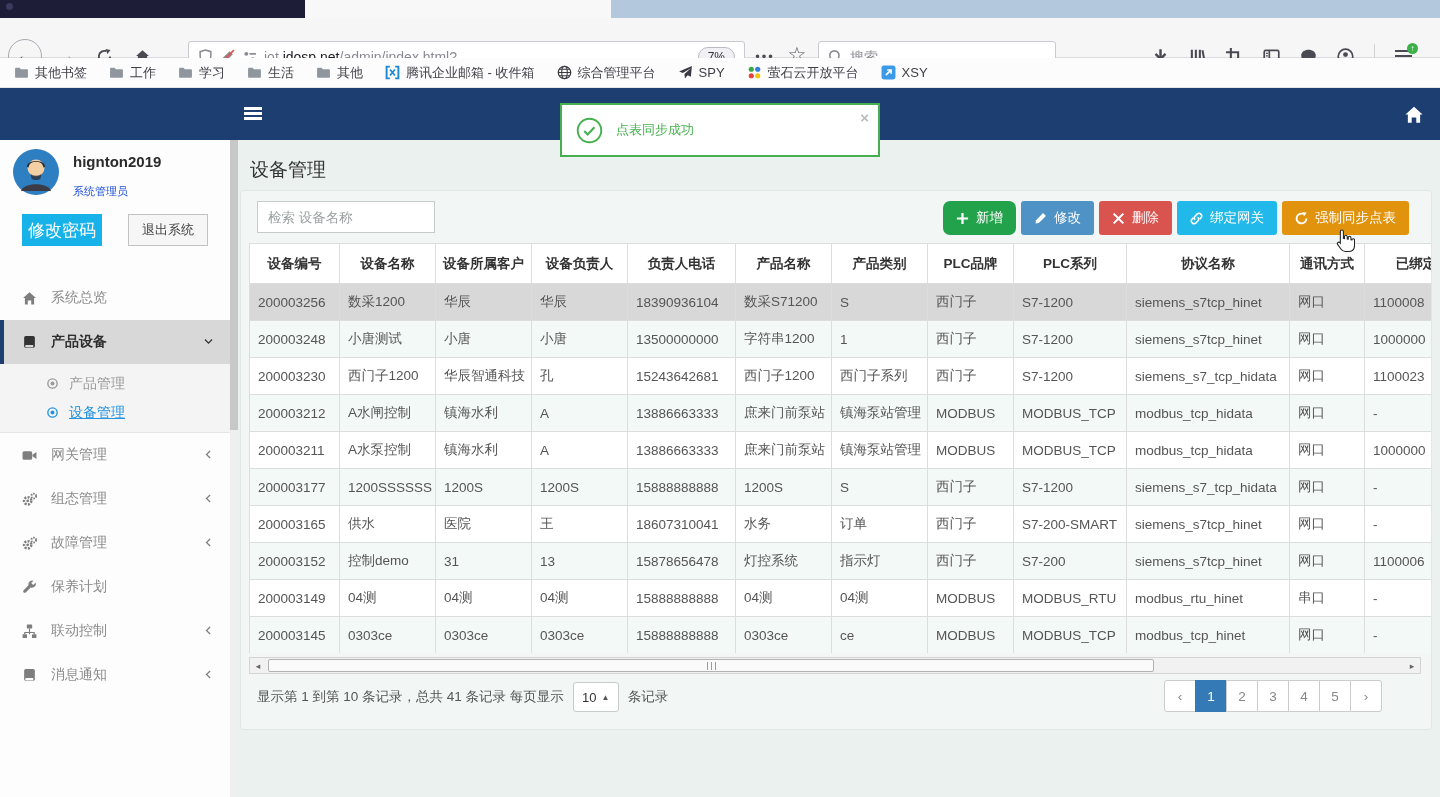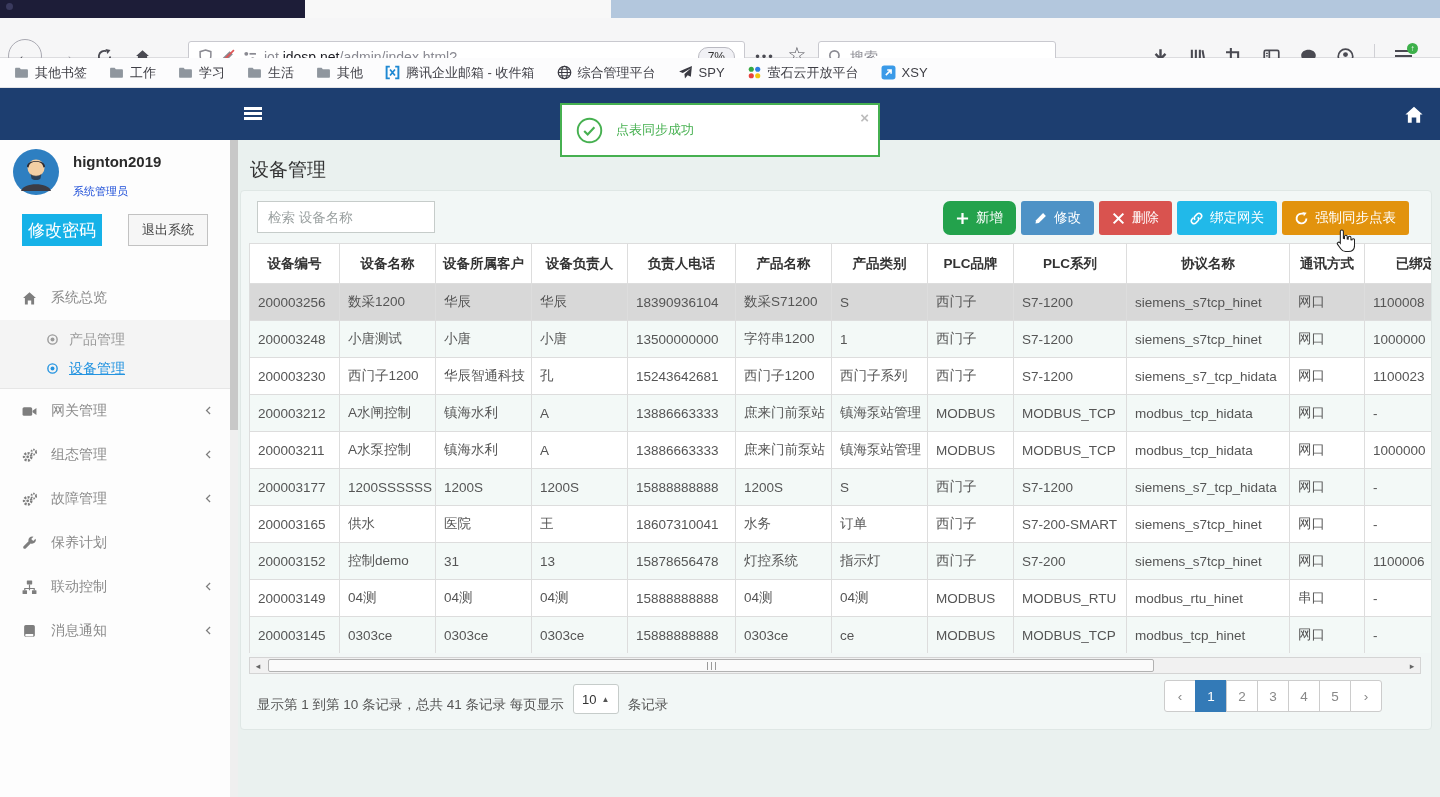--- a/index.html
+++ b/index.html
@@ -80,21 +80,21 @@
   #tablewrap{position:absolute;left:8px;top:52px;width:1182px;height:410px;overflow:hidden}
   table{border-collapse:collapse;table-layout:fixed;width:1245px;background:#fff;font-size:13.5px;color:#555}
   th{height:40px;border:1px solid #ddd;font-weight:bold;color:#333;text-align:center;background:#fff;padding:0 4px;overflow:hidden;white-space:nowrap}
   td{height:37px;border:1px solid #ddd;padding:0 8px;overflow:hidden;white-space:nowrap}
   tr.sel td{background:#d8d8d8}
   tr.alt td{background:#f3f9f7}
   #hscroll{position:absolute;left:8px;top:466px;width:1172px;height:17px;background:#f1f1f1;border:1px solid #d4d4d4}
   .harrow{position:absolute;top:0;width:16px;height:15px;display:flex;align-items:center;justify-content:center;color:#666;font-size:9px}
   #hthumb{position:absolute;left:18px;top:1px;width:886px;height:13px;background:#fafafa;border:1px solid #b2b2b2;border-radius:2px;display:flex;align-items:center;justify-content:center}
   #hthumb .grip{width:9px;height:8px;border-left:1px solid #9a9a9a;border-right:1px solid #9a9a9a;background:linear-gradient(90deg,transparent 3px,#9a9a9a 3px,#9a9a9a 4px,transparent 4px)}
-  #pginfo{position:absolute;left:16px;top:489px;height:34px;display:flex;align-items:flex-end;font-size:13.5px;color:#555;gap:9px}
+  #pginfo{position:absolute;left:16px;top:489px;height:34px;display:flex;align-items:center;font-size:13.5px;color:#555;gap:9px}
   #page-size{width:46px;height:30px;border:1px solid #c6ccca;background:#fff;border-radius:3px;display:flex;align-items:center;justify-content:center;gap:5px;font-size:13px;color:#333}
   #page-size .arr{font-size:8px;color:#555}
   #pager{position:absolute;right:49px;top:489px;display:flex}
   .pbtn{width:32px;height:32px;border:1px solid #ccc;background:#fff;color:#888;display:flex;align-items:center;justify-content:center;font-size:13.5px;margin-left:-1px;cursor:pointer}
   .pbtn:first-child{border-radius:3px 0 0 3px;margin-left:0}
   .pbtn:last-child{border-radius:0 3px 3px 0}
   .pbtn.active{background:#337ab7;border-color:#337ab7;color:#fff}
   #cursor{position:absolute;left:1333px;top:228px;width:22px;height:26px;z-index:80}
 </style>
 </head>
@@ -286,20 +286,29 @@
   <div id="prof-name">hignton2019</div>
   <div id="prof-role">系统管理员</div>
   <button id="btn-pwd">修改密码</button>
   <button id="btn-logout">退出系统</button>
   <div id="menu">
       <div class="mitem">
         <svg class="ic" viewBox="0 0 14 14">
           <path d="M7 1.2 13 6.6h-1.7v5.9H8.6V8.8H5.4v3.7H2.7V6.6H1z"></path>
         </svg>
         <span>系统总览</span>
+      </div>
+      <div class="mitem active">
+        <svg class="ic" viewBox="0 0 14 14">
+          <path d="M3.5 1h7C11.3 1 12 1.7 12 2.5v8c0 .8-.7 1.5-1.5 1.5h-7C2.7 12 2 11.3 2 10.5v-8C2 1.7 2.7 1 3.5 1zM4 9.3c-.6 0-1 .5-1 1.1s.4 1.1 1 1.1h6.5V9.3z"></path>
+        </svg>
+        <span>产品设备</span>
+        <span class="chev"><svg class="ic" viewBox="0 0 14 14">
+            <path d="M2.5 4.5 7 9l4.5-4.5" fill="none" stroke="currentColor" stroke-width="1.6"></path>
+          </svg></span>
       </div>
       <div class="submenu">
         <div class="sitem">
           <svg class="ic" viewBox="0 0 14 14">
             <circle cx="7" cy="7" r="5" fill="none" stroke="currentColor" stroke-width="1.5"></circle>
             <circle cx="7" cy="7" r="2.1"></circle>
           </svg>
           <span>产品管理</span>
         </div>
         <div class="sitem active">

